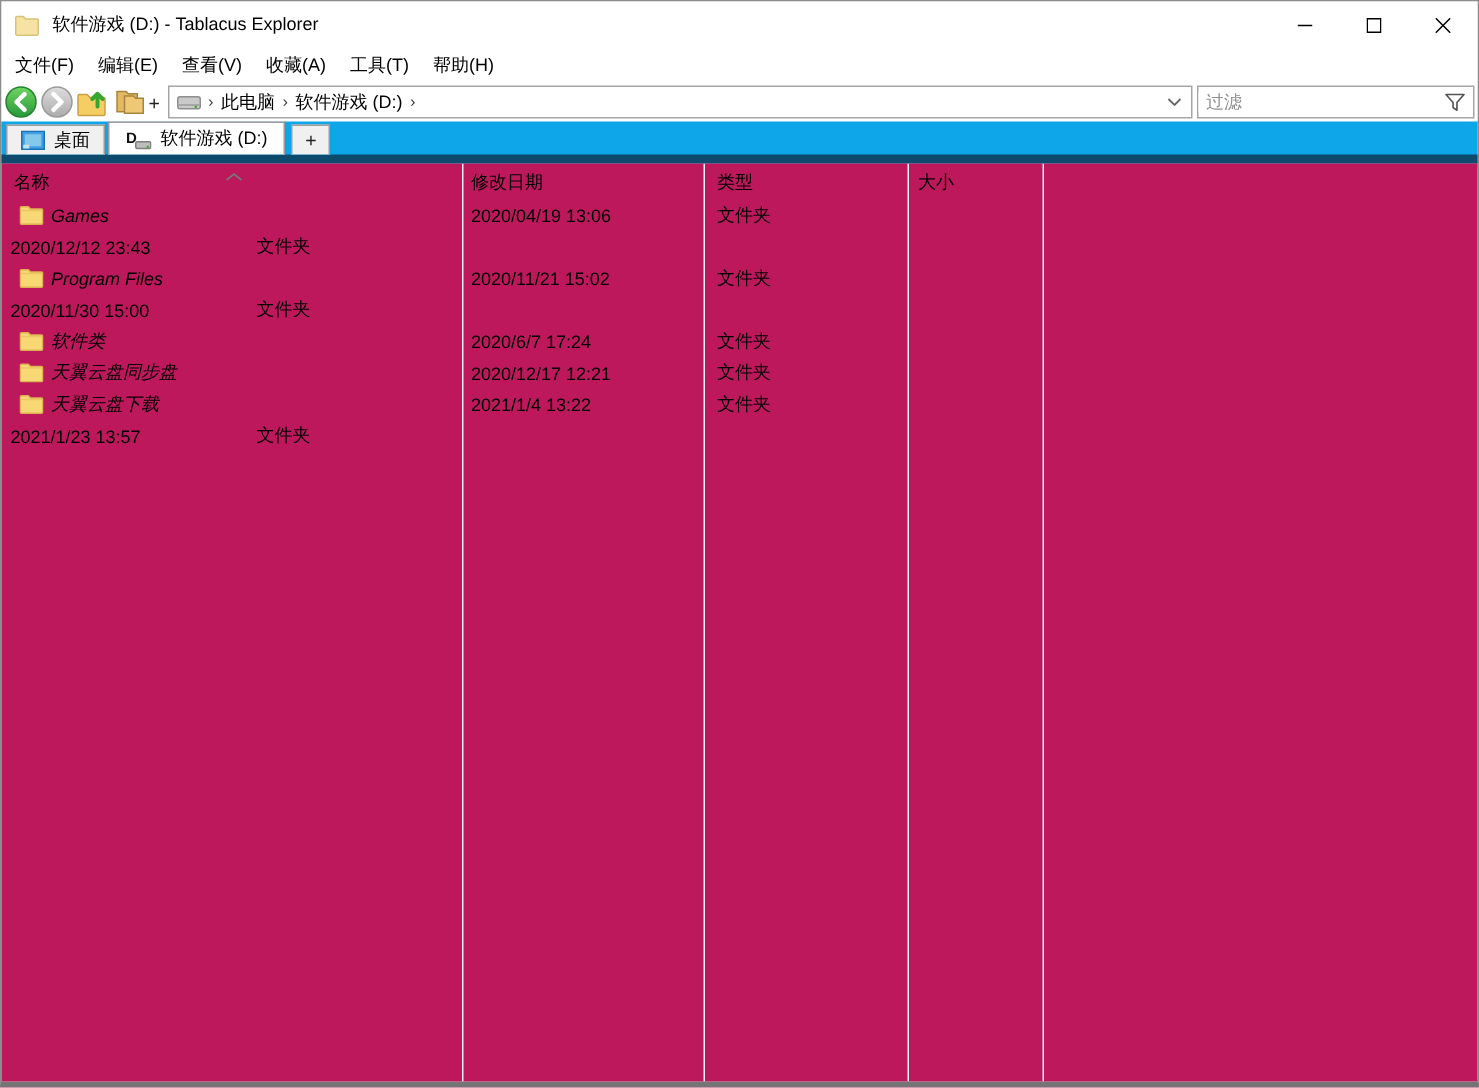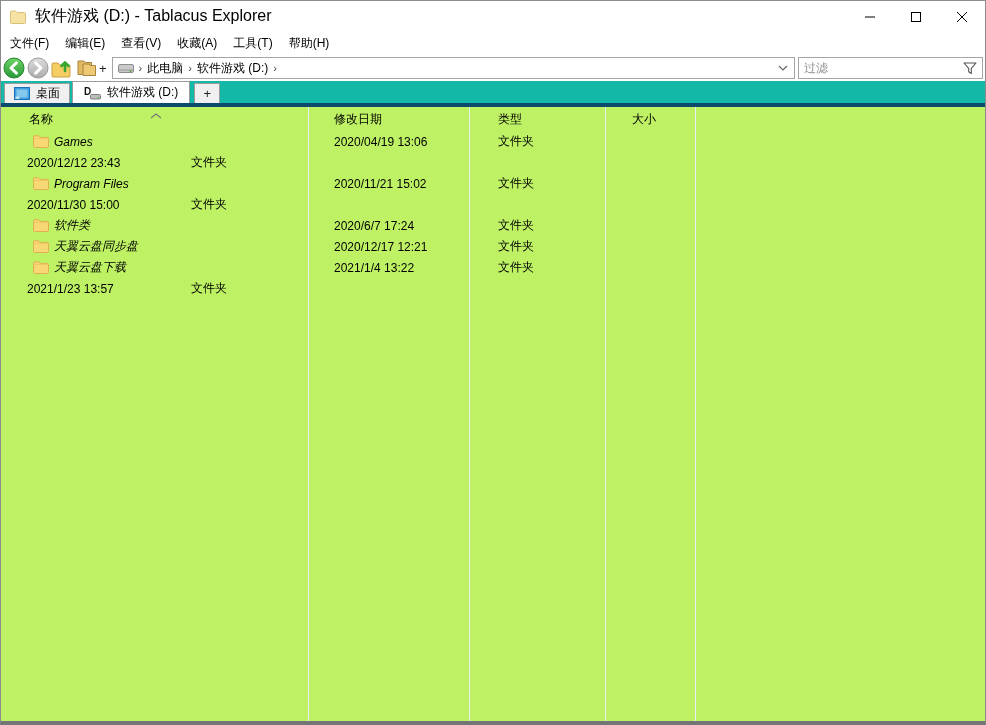--- a/index.html
+++ b/index.html
@@ -3,21 +3,21 @@
 <meta charset="utf-8">
 <style>
   * { margin:0; padding:0; box-sizing:border-box; }
   html,body { width:986px; height:725px; }
   body { font-family:"Liberation Sans","DejaVu Sans",sans-serif; font-size:12px; color:#000; background:#fff; }
   .window { width:986px; height:725px; border:1px solid #8c8c8c; border-bottom:4px solid #757575; background:#fff; display:flex; flex-direction:column; }
 
   
   .titlebar { flex:0 0 31px; display:flex; align-items:center; background:#fff; }
   .title-icon { margin-left:9px; flex:0 0 auto; display:flex; }
-  .title-text { margin-left:9px; font-size:16px; white-space:nowrap; }
+  .title-text { margin-left:9px; font-size:12px; white-space:nowrap; }
   .win-controls { margin-left:auto; display:flex; height:100%; }
   .win-btn { width:46px; height:100%; display:flex; align-items:center; justify-content:center; }
 
   
   .menubar { flex:0 0 22px; display:flex; align-items:center; padding-left:1px; background:#fff; }
   .menu-item { padding:3px 8px; white-space:nowrap; }
 
   
   .toolbar { flex:0 0 26px; display:flex; align-items:center; padding:0 2px 0 1px; background:#fff; }
   .tool-btn { width:24px; height:24px; display:flex; align-items:center; justify-content:center; flex:0 0 auto; }
@@ -26,27 +26,27 @@
   .crumb-sep { color:#3c3c3c; margin:0 5px; font-size:11px; }
   .crumb-seg { white-space:nowrap; }
   .addr-drive { display:flex; flex:0 0 auto; }
   .dropdown-caret { margin-left:auto; display:flex; padding:0 3px; }
   .filterbox { flex:0 0 175px; height:22px; border:1px solid #a5a5a5; background:#fff; display:flex; align-items:center; margin-left:3px; }
   .filter-input { border:none; outline:none; flex:1; min-width:0; font:inherit; padding:0 2px 0 5px; color:#b91c1c; }
   .filter-input::placeholder { color:#8f8f8f; }
   .funnel { display:flex; padding:0 5px 0 2px; }
 
   
-  .tabbar { flex:0 0 25px; background:#14b8a6; border-bottom:4px solid #0c4a6e; display:flex; align-items:flex-end; padding-left:3px; }
+  .tabbar { flex:0 0 25px; background:#0ea5e9; border-bottom:6px solid #0c4a6e; display:flex; align-items:flex-end; padding-left:3px; }
   .tab { height:20px; border:1px solid #9b9b9b; border-bottom:none; background:#f0f0f0; display:flex; align-items:center; gap:6px; padding:0 9px; margin-right:2px; white-space:nowrap; }
   .tab.active { height:22px; background:#fff; padding:0 11px; }
   .newtab-btn { width:26px; height:20px; border:1px solid #9b9b9b; border-bottom:none; background:#f0f0f0; display:flex; align-items:center; justify-content:center; margin-left:2px; font-size:13px; color:#222; }
 
   
-  .content { flex:1; position:relative; background:#bef264; overflow:hidden;padding-left:20px; }
+  .content { flex:1; position:relative; background:#be185d; overflow:hidden; }
   .col-line { position:absolute; top:0; bottom:0; width:1px; background:#e6eefa; }
   .sort-caret { position:absolute; top:1px; left:149px; }
   .list-header { display:flex; height:24px; align-items:center; }
   .hdr-cell { color:#000; }
   .hdr-name { width:307px; padding-left:8px; }
   .hdr-date { width:161px; padding-left:6px; }
   .hdr-type { width:136px; padding-left:9px; }
   .hdr-size { width:90px;  padding-left:7px; }
   .list-row { display:flex; height:21px; align-items:center; }
   .cell-name { width:307px; padding-left:12px; display:flex; align-items:center; gap:5px; overflow:hidden; white-space:nowrap;font-style:italic; }

